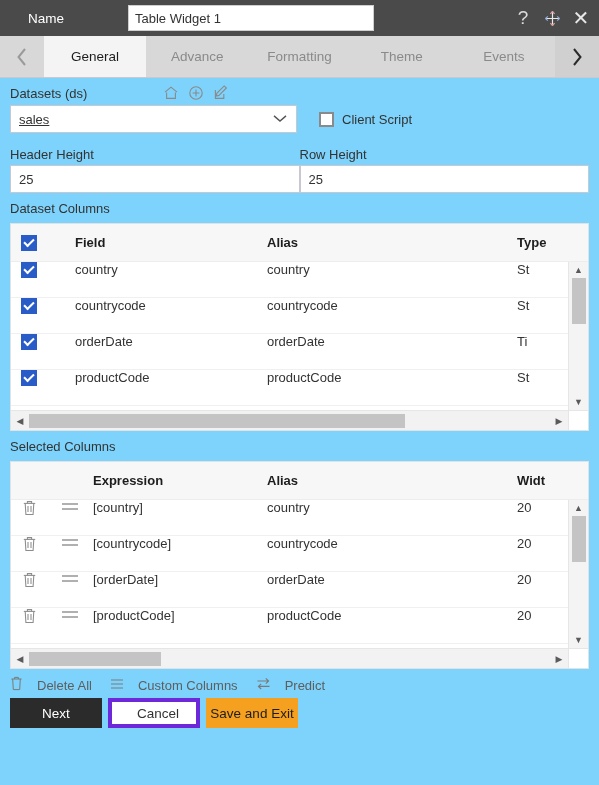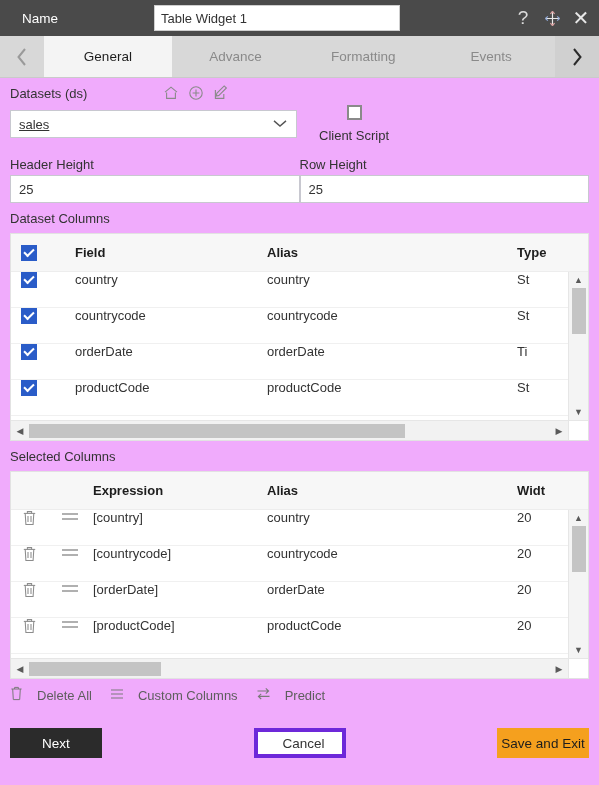--- a/index.html
+++ b/index.html
@@ -14,23 +14,22 @@
     position: relative;
     display: flex; flex-direction: column;
     background: #ffffff;
   }
 
   
   .titlebar {
     height: 36px; flex: 0 0 36px;
     background: #4a4a4a;
     display: flex; align-items: center;
-    padding: 0 22px;
+    padding: 0 28px;
     position: relative;
-    gap: 32px;
   }
   .titlebar .tb-label {
     color: #ffffff; font-size: 13.5px;
     width: 100px; flex: 0 0 100px;
   }
   .name-input {
     width: 246px; height: 26px;
     border: 1px solid #cfcfcf; background: #ffffff;
     font-family: "Liberation Sans", sans-serif;
     font-size: 13px; color: #333333;
@@ -69,21 +68,21 @@
     font-size: 13.5px; color: #8a8a8a; cursor: pointer;
     background: #d8d8d8;
   }
   .tab.active {
     background: #f4f4f4; color: #1d1d1d;
   }
 
   
   .body {
     flex: 1 1 auto; position: relative;
-    background: #f0abfc;
+    background: #7dd3fc;
     padding: 0 10px;
     overflow: hidden;
   }
   .lbl {
     font-size: 13px; color: #333333;
     margin-top: 8px; margin-bottom: 3px;
     display: block;
   }
   .ds-row { display: flex; align-items: center; margin-top: 7px; }
   .ds-row .lbl { margin: 0; }
@@ -95,21 +94,21 @@
     width: 287px; height: 28px; background: #ffffff;
     border: 1px solid #c8c8d0;
     display: flex; align-items: center;
     padding: 0 8px; font-size: 13px; color: #333333;
     position: relative; cursor: pointer; text-decoration: underline;
   }
   .select-box .chev {
     position: absolute; right: 8px; top: 50%; transform: translateY(-50%);
     color: #555555;
   }
-  .cs-wrap { display: flex; align-items: center; margin-left: 22px; gap: 8px; cursor: pointer; flex-direction: column; }
+  .cs-wrap { display: flex; margin-left: 22px; gap: 8px; cursor: pointer; }
   .cbox {
     width: 15px; height: 15px; border: 2px solid #8a8a8a; background: #ffffff;
   }
   .cs-label { font-size: 13px; color: #333333; }
 
   .path { font-size: 13px; color: #333333; margin-top: 3px; }
   .path .slash { margin-left: 8px; }
 
   .two-col { display: flex; gap: 0; margin-top: 6px; }
   .col { flex: 1 1 0; }
@@ -182,22 +181,22 @@
   .drag-lines { width: 16px; }
   .drag-lines i { display: block; height: 2px; background: #b0b0b0; margin: 3px 0; }
 
   
   .tools {
     display: flex; align-items: center; gap: 18px;
     margin-top: 7px; font-size: 13px; color: #5e5e5e;
   }
   .tool { display: flex; align-items: center; gap: 14px; cursor: pointer; }
   .buttons {
-    display: flex; justify-content: space-between; align-items: center; gap: 0;
-    margin-top: 24px;
+    display: flex; justify-content: flex-start; align-items: center; gap: 6px;
+    margin-top: 4px;
   }
   .btn {
     height: 30px; min-width: 92px; font-size: 13.5px;
     display: flex; align-items: center; justify-content: center;
     cursor: pointer; border: none;
     font-family: "Liberation Sans", sans-serif;
   }
   .btn.primary { background: #2b2b2b; color: #ffffff; }
   .btn.ghost { background: #ffffff; color: #333333; border: 4px solid #6d28d9; padding-left: 8px; }
   .btn.accent { background: #f5a01e; color: #1d1d1d; }
@@ -235,20 +234,23 @@
       <div class="tab active">
         <span>General</span>
       </div>
       <div class="tab">
         <span>Advance</span>
       </div>
       <div class="tab">
         <span>Formatting</span>
       </div>
       <div class="tab">
+        <span>Theme</span>
+      </div>
+      <div class="tab">
         <span>Events</span>
       </div>
     </div>
     <div class="tab-arrow right">
       <svg width="16" height="22" viewBox="0 0 16 22" fill="none" stroke="currentColor" stroke-width="2">
         <path d="M5 3 L11.5 11 L5 19"></path>
       </svg>
     </div>
   </div>
 

